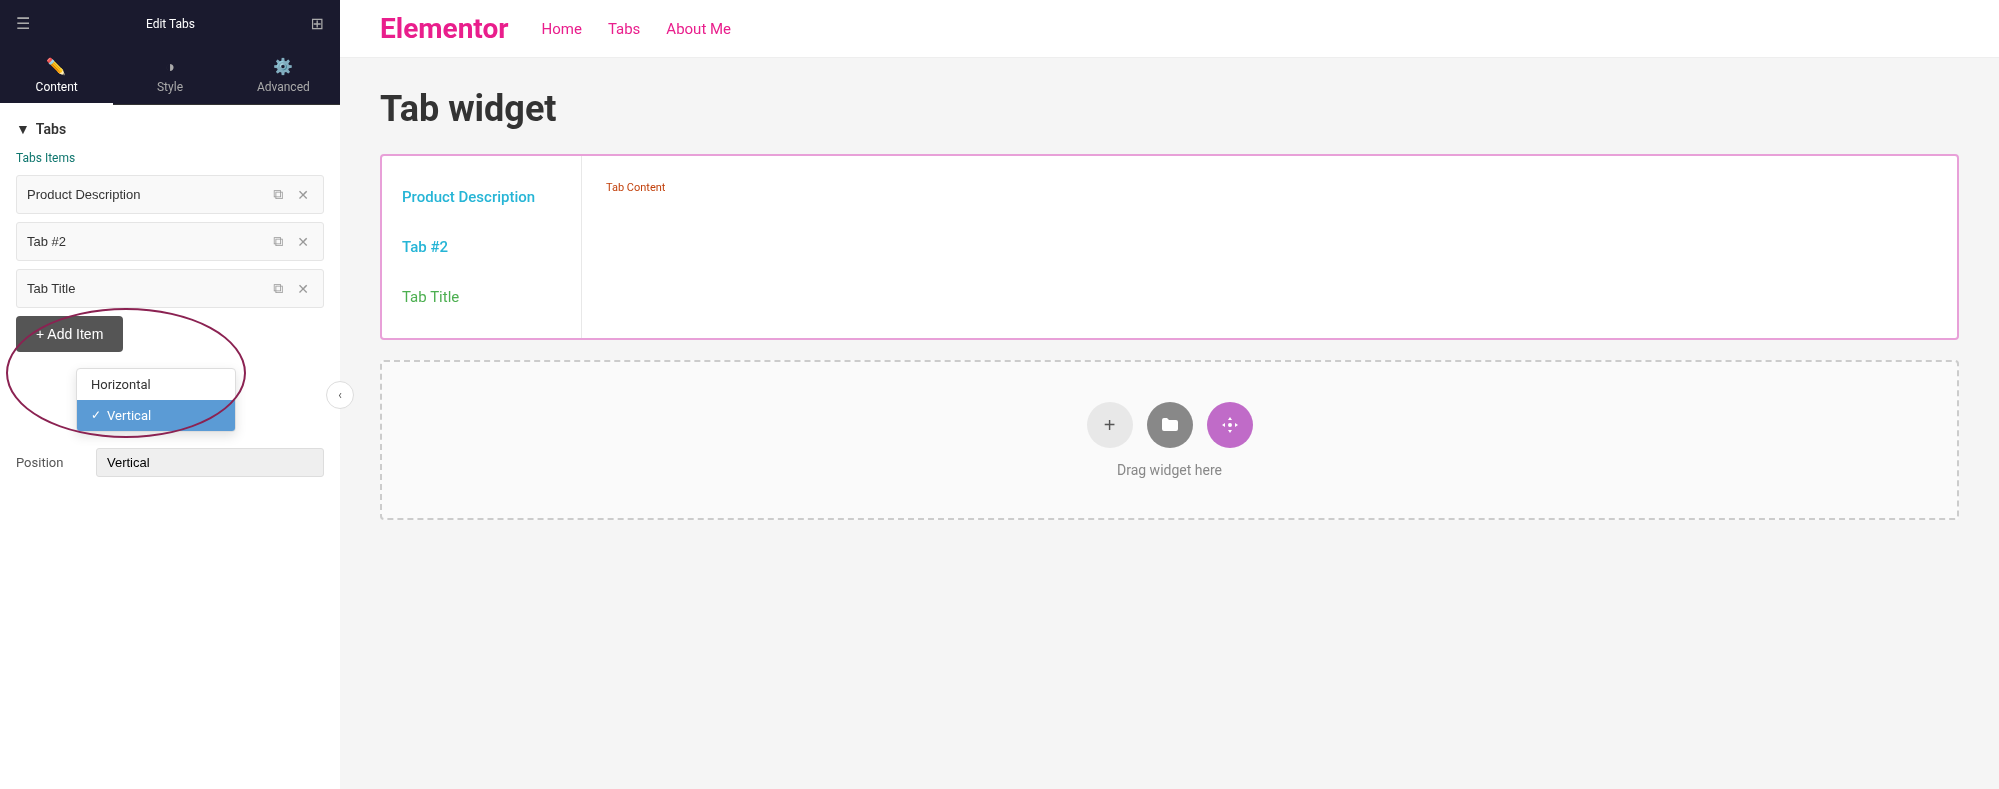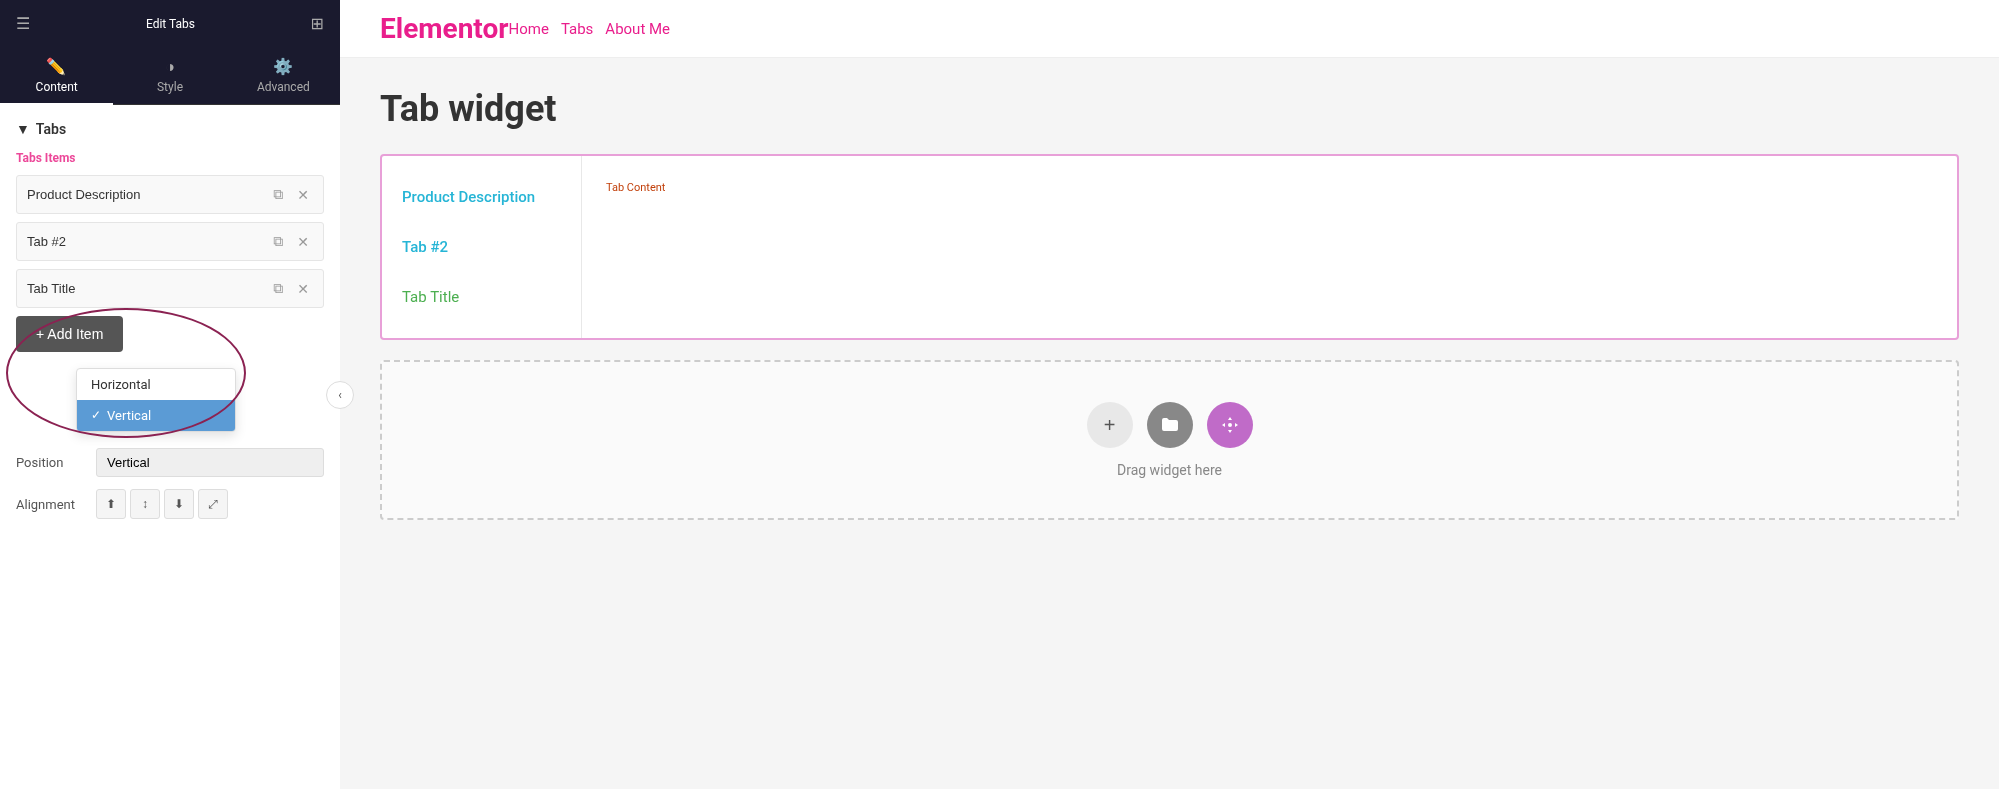--- a/index.html
+++ b/index.html
@@ -85,23 +85,22 @@
       gap: 6px;
       font-weight: 600;
       font-size: 14px;
       margin-bottom: 14px;
       color: #333;
       cursor: pointer;
     }
 
     .tabs-items-label {
       font-size: 12px;
-      color: #ec4899;
+      color: #0f766e;
       margin-bottom: 10px;
-      font-weight: bold;
     }
 
     .tab-item-row {
       display: flex;
       align-items: center;
       background: #f9f9f9;
       border: 1px solid #e5e5e5;
       border-radius: 3px;
       margin-bottom: 8px;
       padding: 8px 10px;
@@ -273,21 +272,22 @@
       align-items: center;
       border-bottom: 1px solid #eee;
     }
     .site-logo {
       font-size: 28px;
       font-weight: 700;
       color: #e91e8c;
     }
     .site-nav-links {
       display: flex;
-      gap: 12px;
+      gap: 26px;
+      margin-left: 33px;
     }
     .site-nav-link {
       font-size: 15px;
       color: #e91e8c;
       text-decoration: none;
       cursor: pointer;
     }
 
     
     .main-content {
@@ -473,29 +473,20 @@
     <div class="position-row">
       <span class="position-label">Position</span>
       <div class="position-select-wrapper">
         <select class="position-select">
           <option>Vertical</option>
           <option>Horizontal</option>
         </select>
       </div>
     </div>
 
-    <div class="alignment-row">
-      <span class="alignment-label">Alignment</span>
-      <div class="alignment-btns">
-        <button class="align-btn">⬆</button>
-        <button class="align-btn">↕</button>
-        <button class="align-btn">⬇</button>
-        <button class="align-btn">⤢</button>
-      </div>
-    </div>
   </div>
 
   <div class="collapse-btn">‹</div>
 </div>
 
 <div class="right-panel">
 
   <div class="site-nav">
     <span class="site-logo">Elementor</span>
     <div class="site-nav-links">

